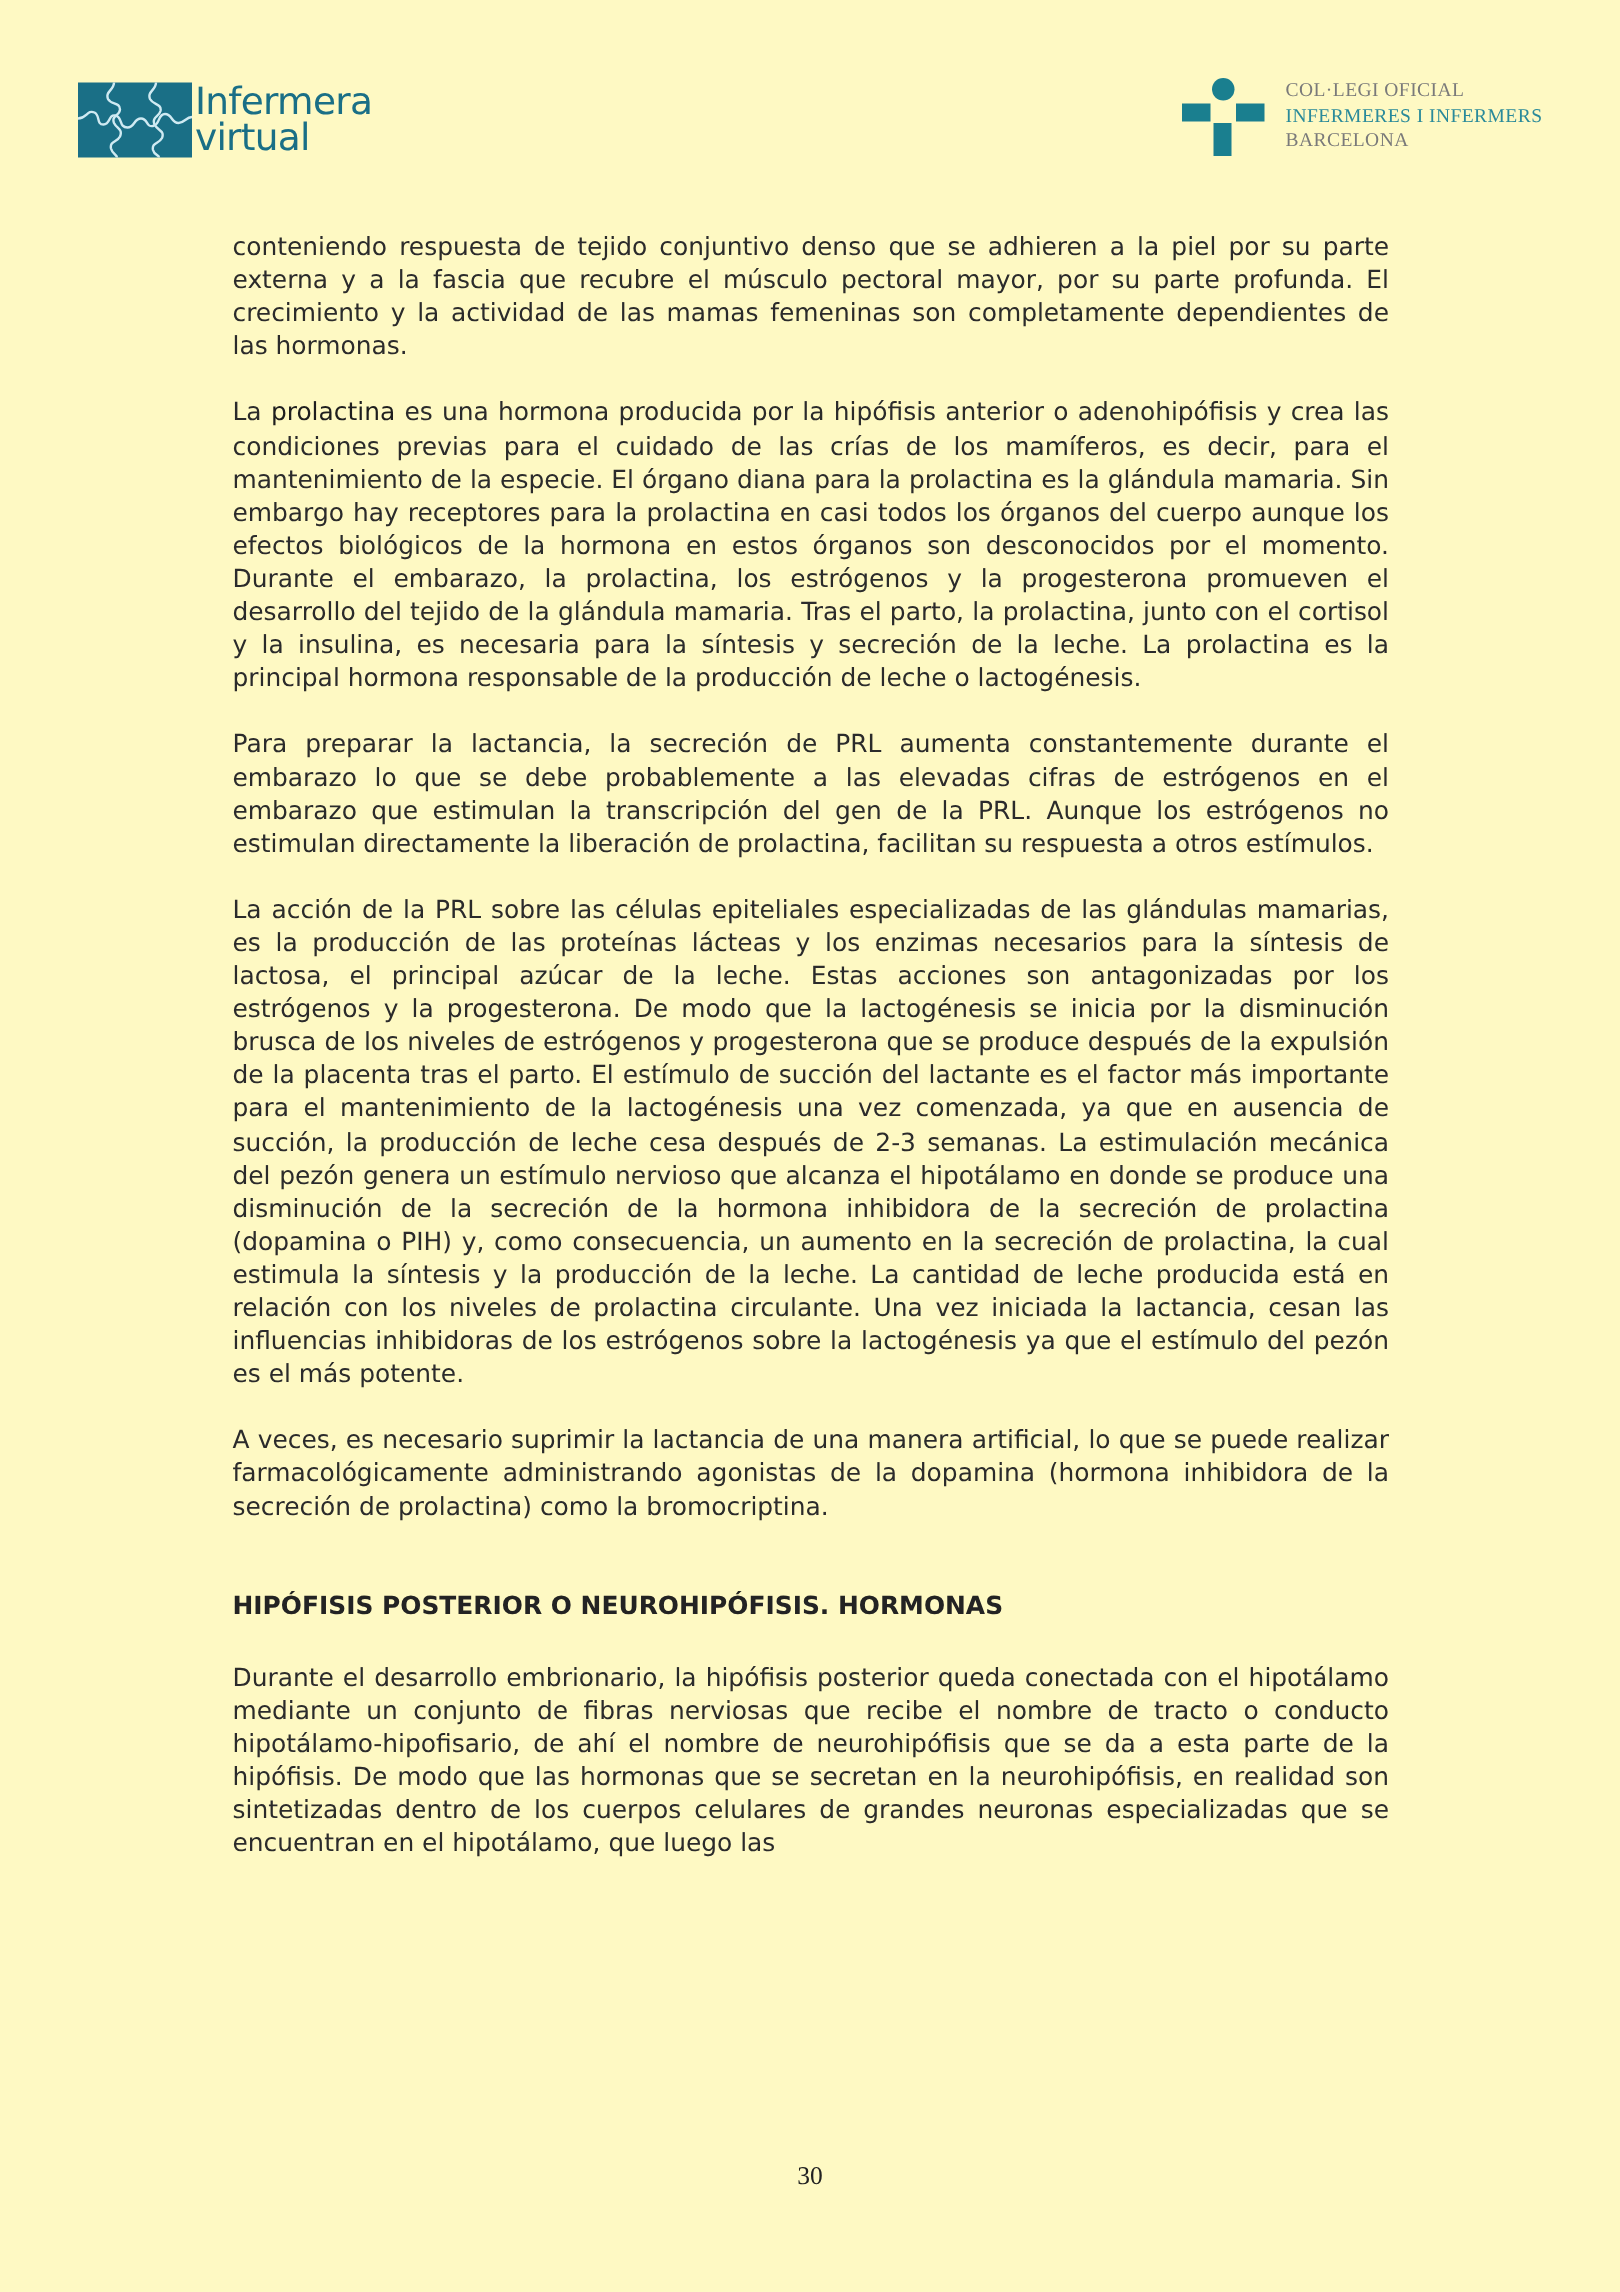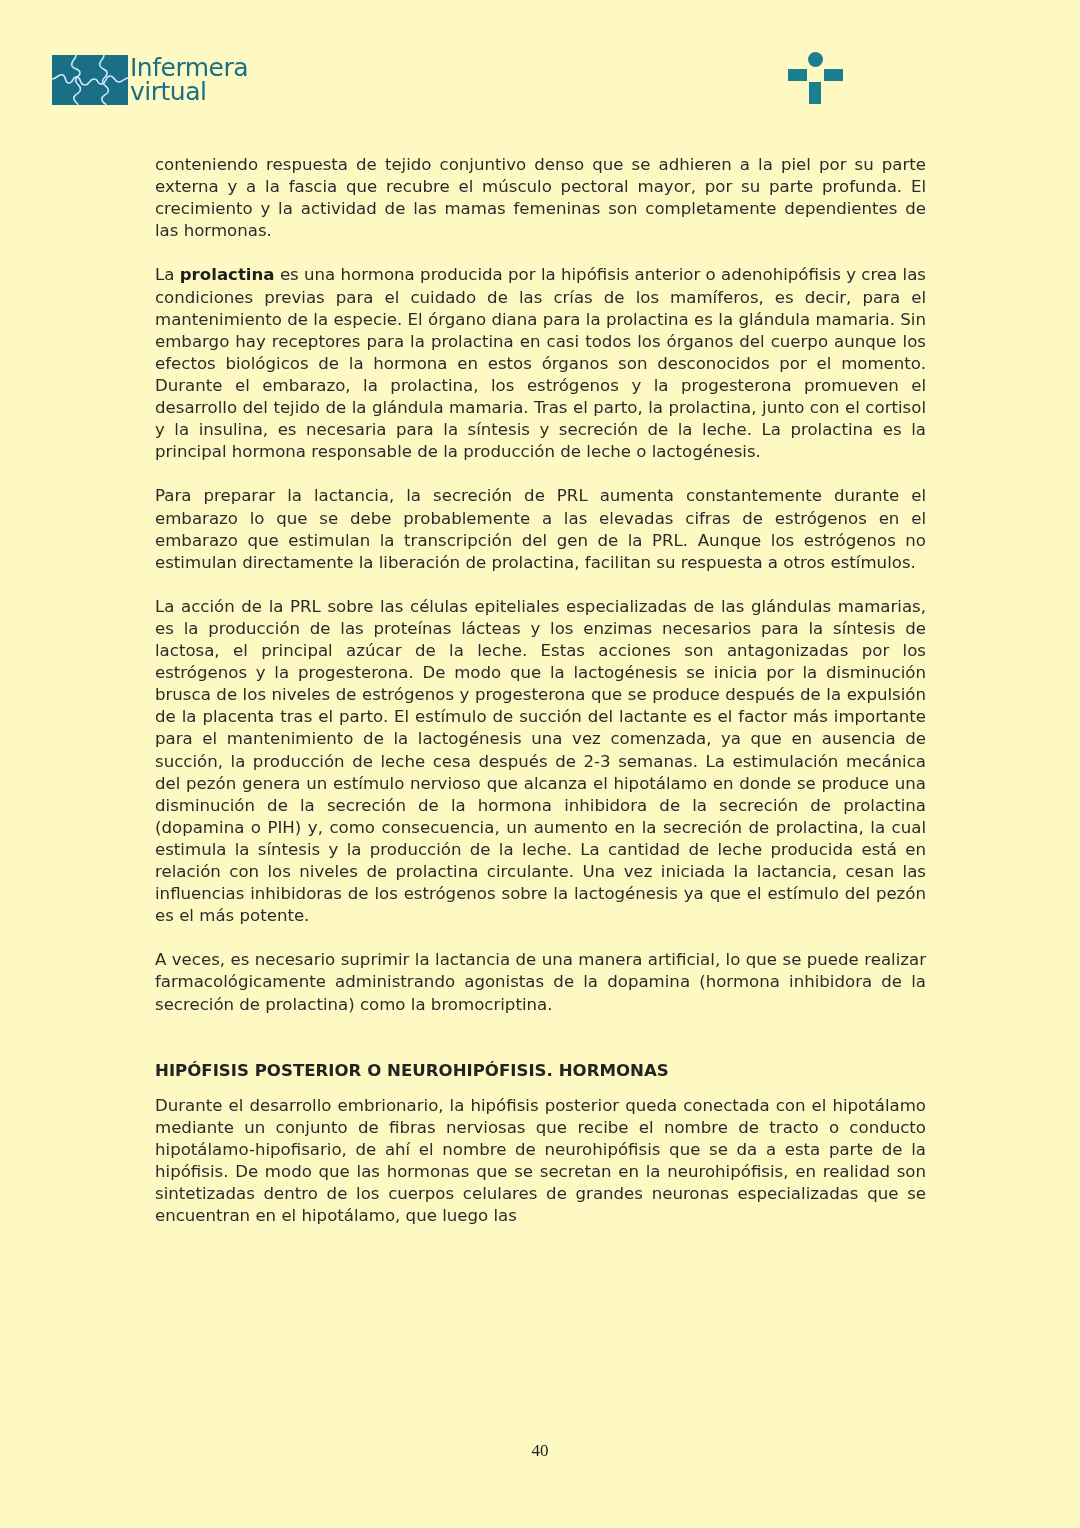--- a/index.html
+++ b/index.html
@@ -19,22 +19,22 @@
     .cross .br { position: absolute; left: 36px; top: 17px; width: 19px; height: 12px; background: #1a7f8f; }
     .cross .bd { position: absolute; left: 21px; top: 30px; width: 12px; height: 22px; background: #1a7f8f; }
     .college-text { margin-left: 14px; margin-top: 0px; font-family: "Liberation Serif", serif; font-size: 13px; line-height: 16.5px; letter-spacing: 0.3px; }
     .college-text .l1 { color: #7a7a7a; }
     .college-text .l2 { color: #2a8a9a; }
     .college-text .l3 { color: #7a7a7a; }
 
     
     .content { position: absolute; left: 155px; top: 154px; width: 771px; font-family: "DejaVu Sans", sans-serif; font-size: 16.6px; line-height: 22.1px; color: #2b2b2b; }
     .content p { margin: 0 0 22.1px 0; text-align: justify; }
-    .content b { font-weight: bold; color: #1e1e1e; }
-    .heading { font-weight: bold; font-size: 16.6px; color: #232323; margin: 44px 0 13px 0; }
+    .content b { font-weight: normal; color: #1e1e1e; }
+    .heading { font-weight: bold; font-size: 16.6px; color: #232323; margin: 44px 0 26px 0; }
 
     .page-number { position: absolute; left: 0; width: 1080px; top: 1441px; text-align: center; font-family: "Liberation Serif", serif; font-size: 17px; color: #222; }
   </style>
 </head>
 <body>
 
 <div class="page">
 
   <div class="logo-left">
     <div class="puzzle">
@@ -52,26 +52,31 @@
     </div>
   </div>
 
   <div class="logo-right">
     <div class="cross">
       <div class="dot"></div>
       <div class="bl"></div>
       <div class="br"></div>
       <div class="bd"></div>
     </div>
+    <div class="college-text">
+      <div class="l1">COL·LEGI OFICIAL</div>
+      <div class="l2">INFERMERES I INFERMERS</div>
+      <div class="l3">BARCELONA</div>
+    </div>
   </div>
 
   <div class="content">
     <p>conteniendo respuesta de tejido conjuntivo denso que se adhieren a la piel por su parte externa y a la fascia que recubre el músculo pectoral mayor, por su parte profunda. El crecimiento y la actividad de las mamas femeninas son completamente dependientes de las hormonas.</p>
     <p><span>La </span><b>prolactina</b><span> es una hormona producida por la hipófisis anterior o adenohipófisis y crea las condiciones previas para el cuidado de las crías de los mamíferos, es decir, para el mantenimiento de la especie. El órgano diana para la prolactina es la glándula mamaria. Sin embargo hay receptores para la prolactina en casi todos los órganos del cuerpo aunque los efectos biológicos de la hormona en estos órganos son desconocidos por el momento. Durante el embarazo, la prolactina, los estrógenos y la progesterona promueven el desarrollo del tejido de la glándula mamaria. Tras el parto, la prolactina, junto con el cortisol y la insulina, es necesaria para la síntesis y secreción de la leche. La prolactina es la principal hormona responsable de la producción de leche o lactogénesis.</span></p>
     <p>Para preparar la lactancia, la secreción de PRL aumenta constantemente durante el embarazo lo que se debe probablemente a las elevadas cifras de estrógenos en el embarazo que estimulan la transcripción del gen de la PRL. Aunque los estrógenos no estimulan directamente la liberación de prolactina, facilitan su respuesta a otros estímulos.</p>
     <p>La acción de la PRL sobre las células epiteliales especializadas de las glándulas mamarias, es la producción de las proteínas lácteas y los enzimas necesarios para la síntesis de lactosa, el principal azúcar de la leche. Estas acciones son antagonizadas por los estrógenos y la progesterona. De modo que la lactogénesis se inicia por la disminución brusca de los niveles de estrógenos y progesterona que se produce después de la expulsión de la placenta tras el parto. El estímulo de succión del lactante es el factor más importante para el mantenimiento de la lactogénesis una vez comenzada, ya que en ausencia de succión, la producción de leche cesa después de 2-3 semanas. La estimulación mecánica del pezón genera un estímulo nervioso que alcanza el hipotálamo en donde se produce una disminución de la secreción de la hormona inhibidora de la secreción de prolactina (dopamina o PIH) y, como consecuencia, un aumento en la secreción de prolactina, la cual estimula la síntesis y la producción de la leche. La cantidad de leche producida está en relación con los niveles de prolactina circulante. Una vez iniciada la lactancia, cesan las influencias inhibidoras de los estrógenos sobre la lactogénesis ya que el estímulo del pezón es el más potente.</p>
     <p>A veces, es necesario suprimir la lactancia de una manera artificial, lo que se puede realizar farmacológicamente administrando agonistas de la dopamina (hormona inhibidora de la secreción de prolactina) como la bromocriptina.</p>
     <div class="heading">HIPÓFISIS POSTERIOR O NEUROHIPÓFISIS. HORMONAS</div>
     <p>Durante el desarrollo embrionario, la hipófisis posterior queda conectada con el hipotálamo mediante un conjunto de fibras nerviosas que recibe el nombre de tracto o conducto hipotálamo-hipofisario, de ahí el nombre de neurohipófisis que se da a esta parte de la hipófisis. De modo que las hormonas que se secretan en la neurohipófisis, en realidad son sintetizadas dentro de los cuerpos celulares de grandes neuronas especializadas que se encuentran en el hipotálamo, que luego las</p>
   </div>
 
-  <div class="page-number">40</div>
+  <div class="page-number">30</div>
 </div>
 
 </body></html>

